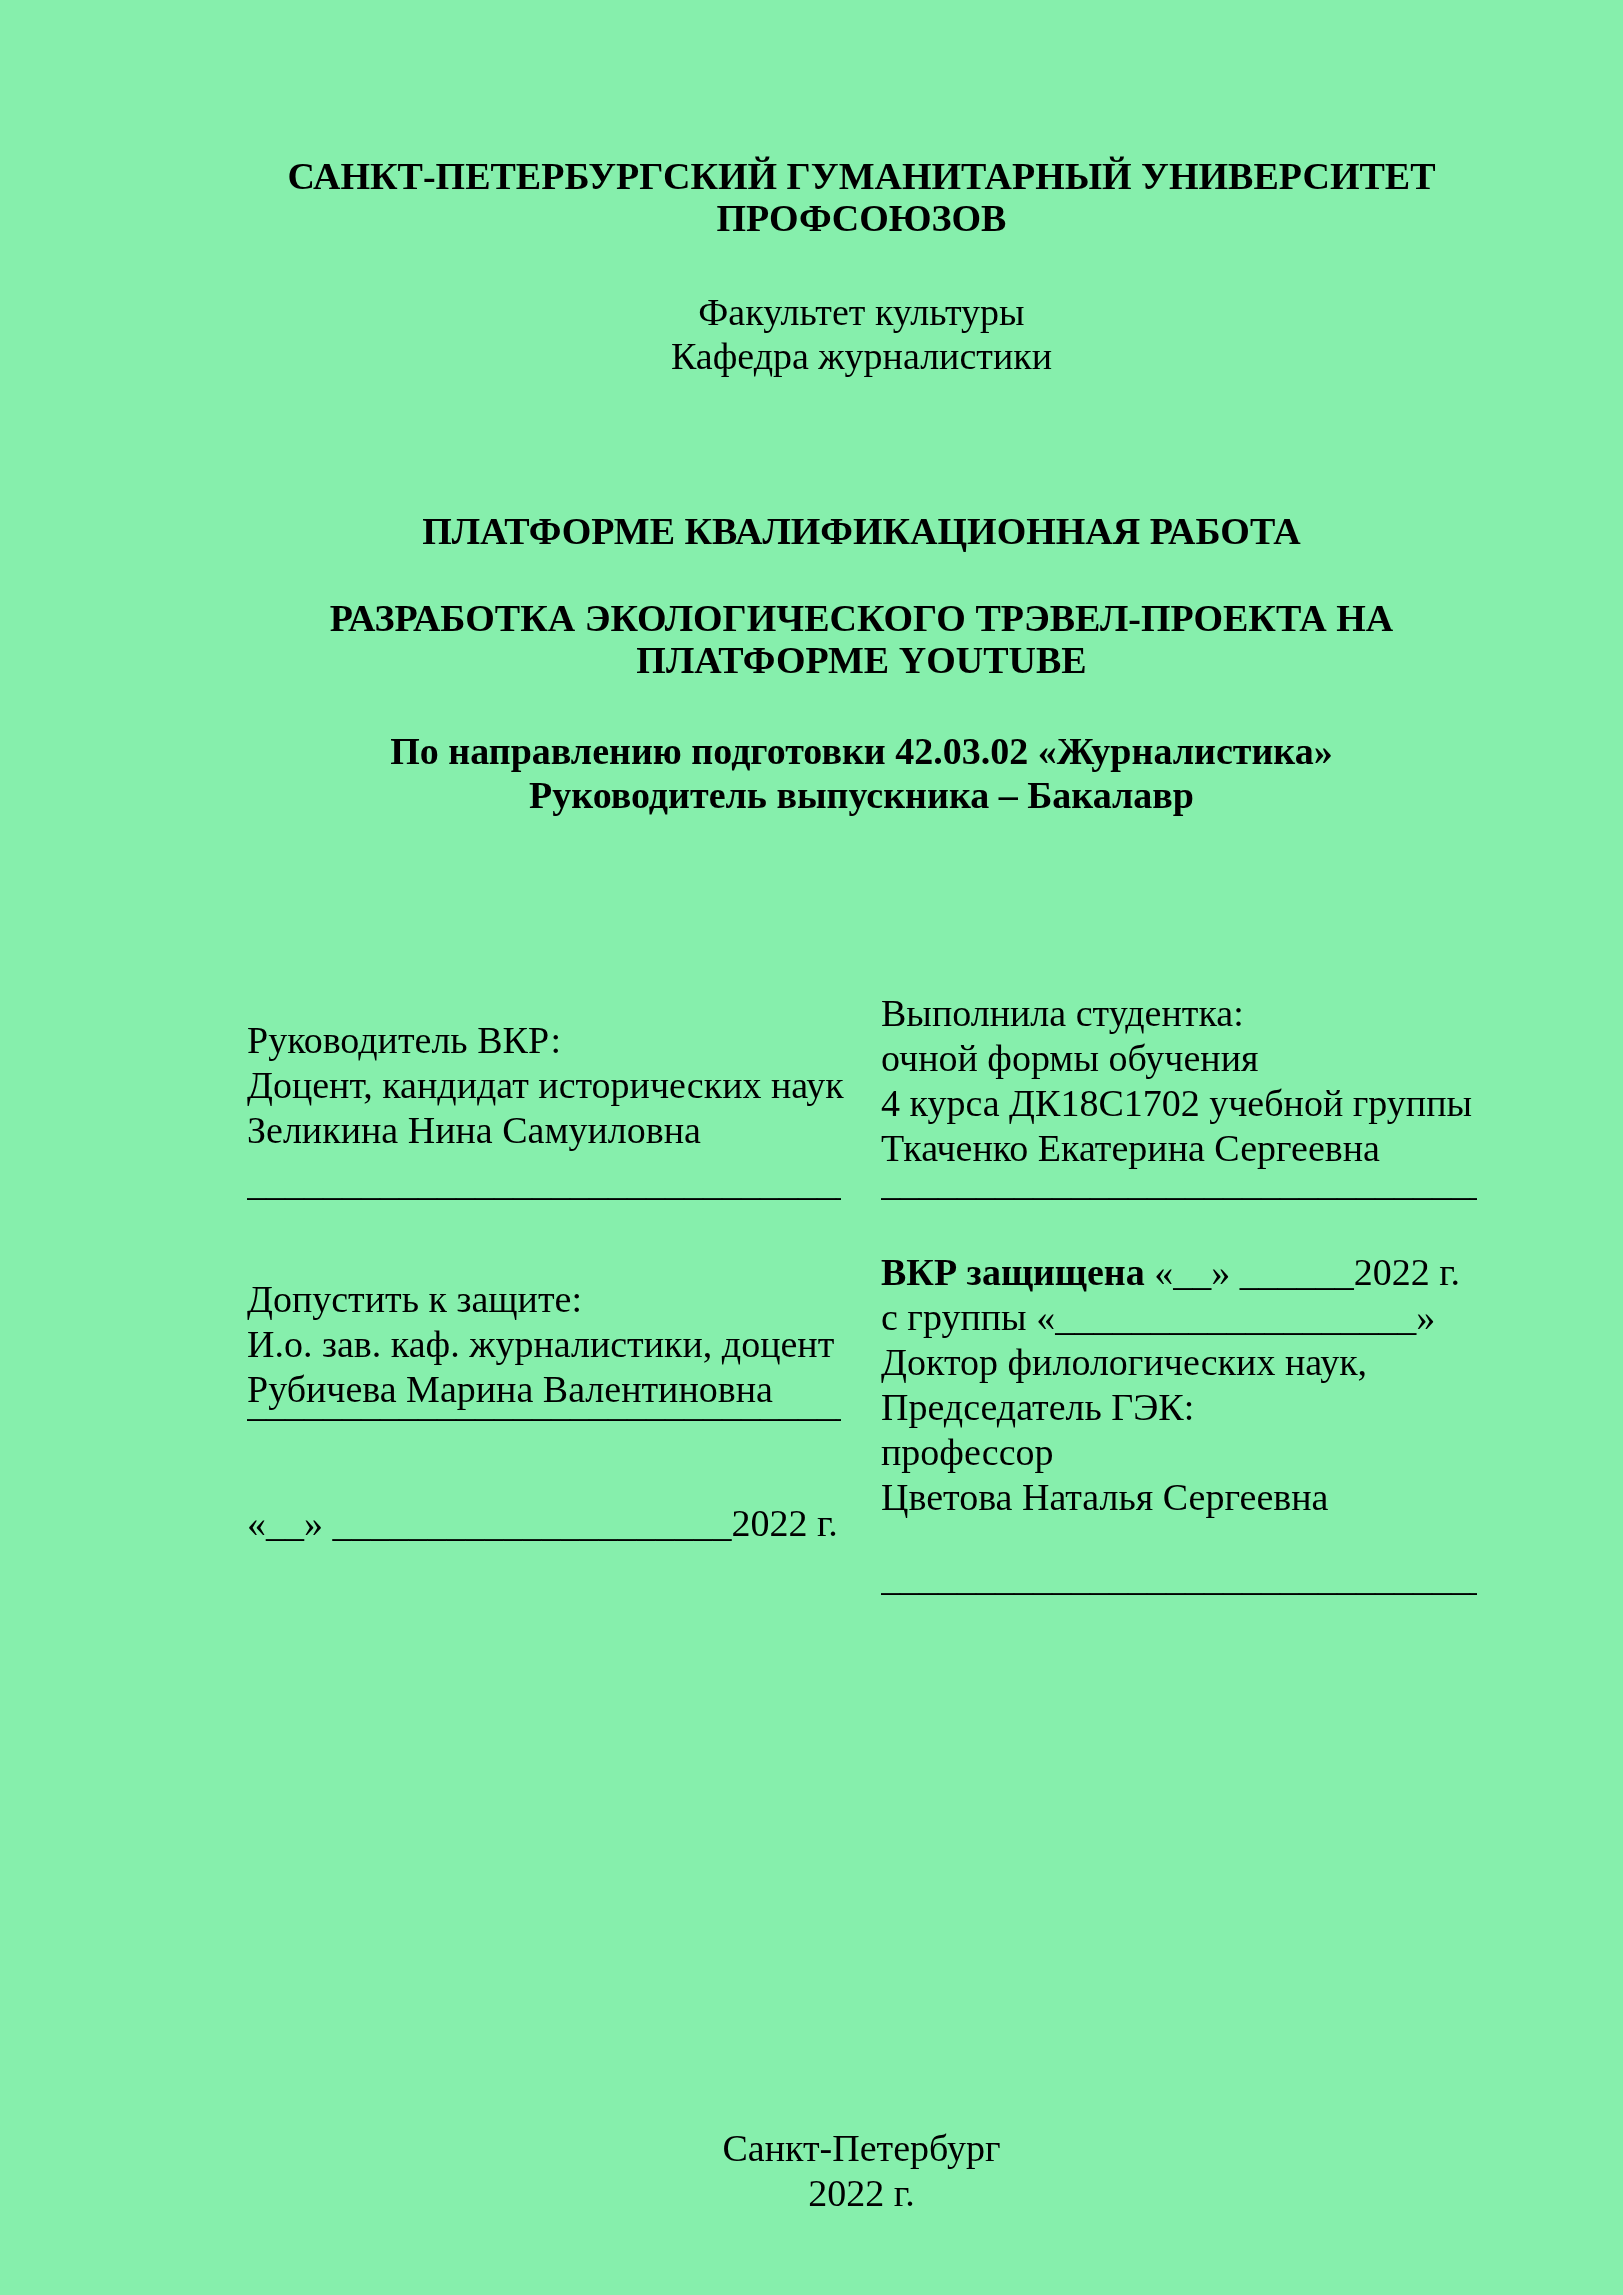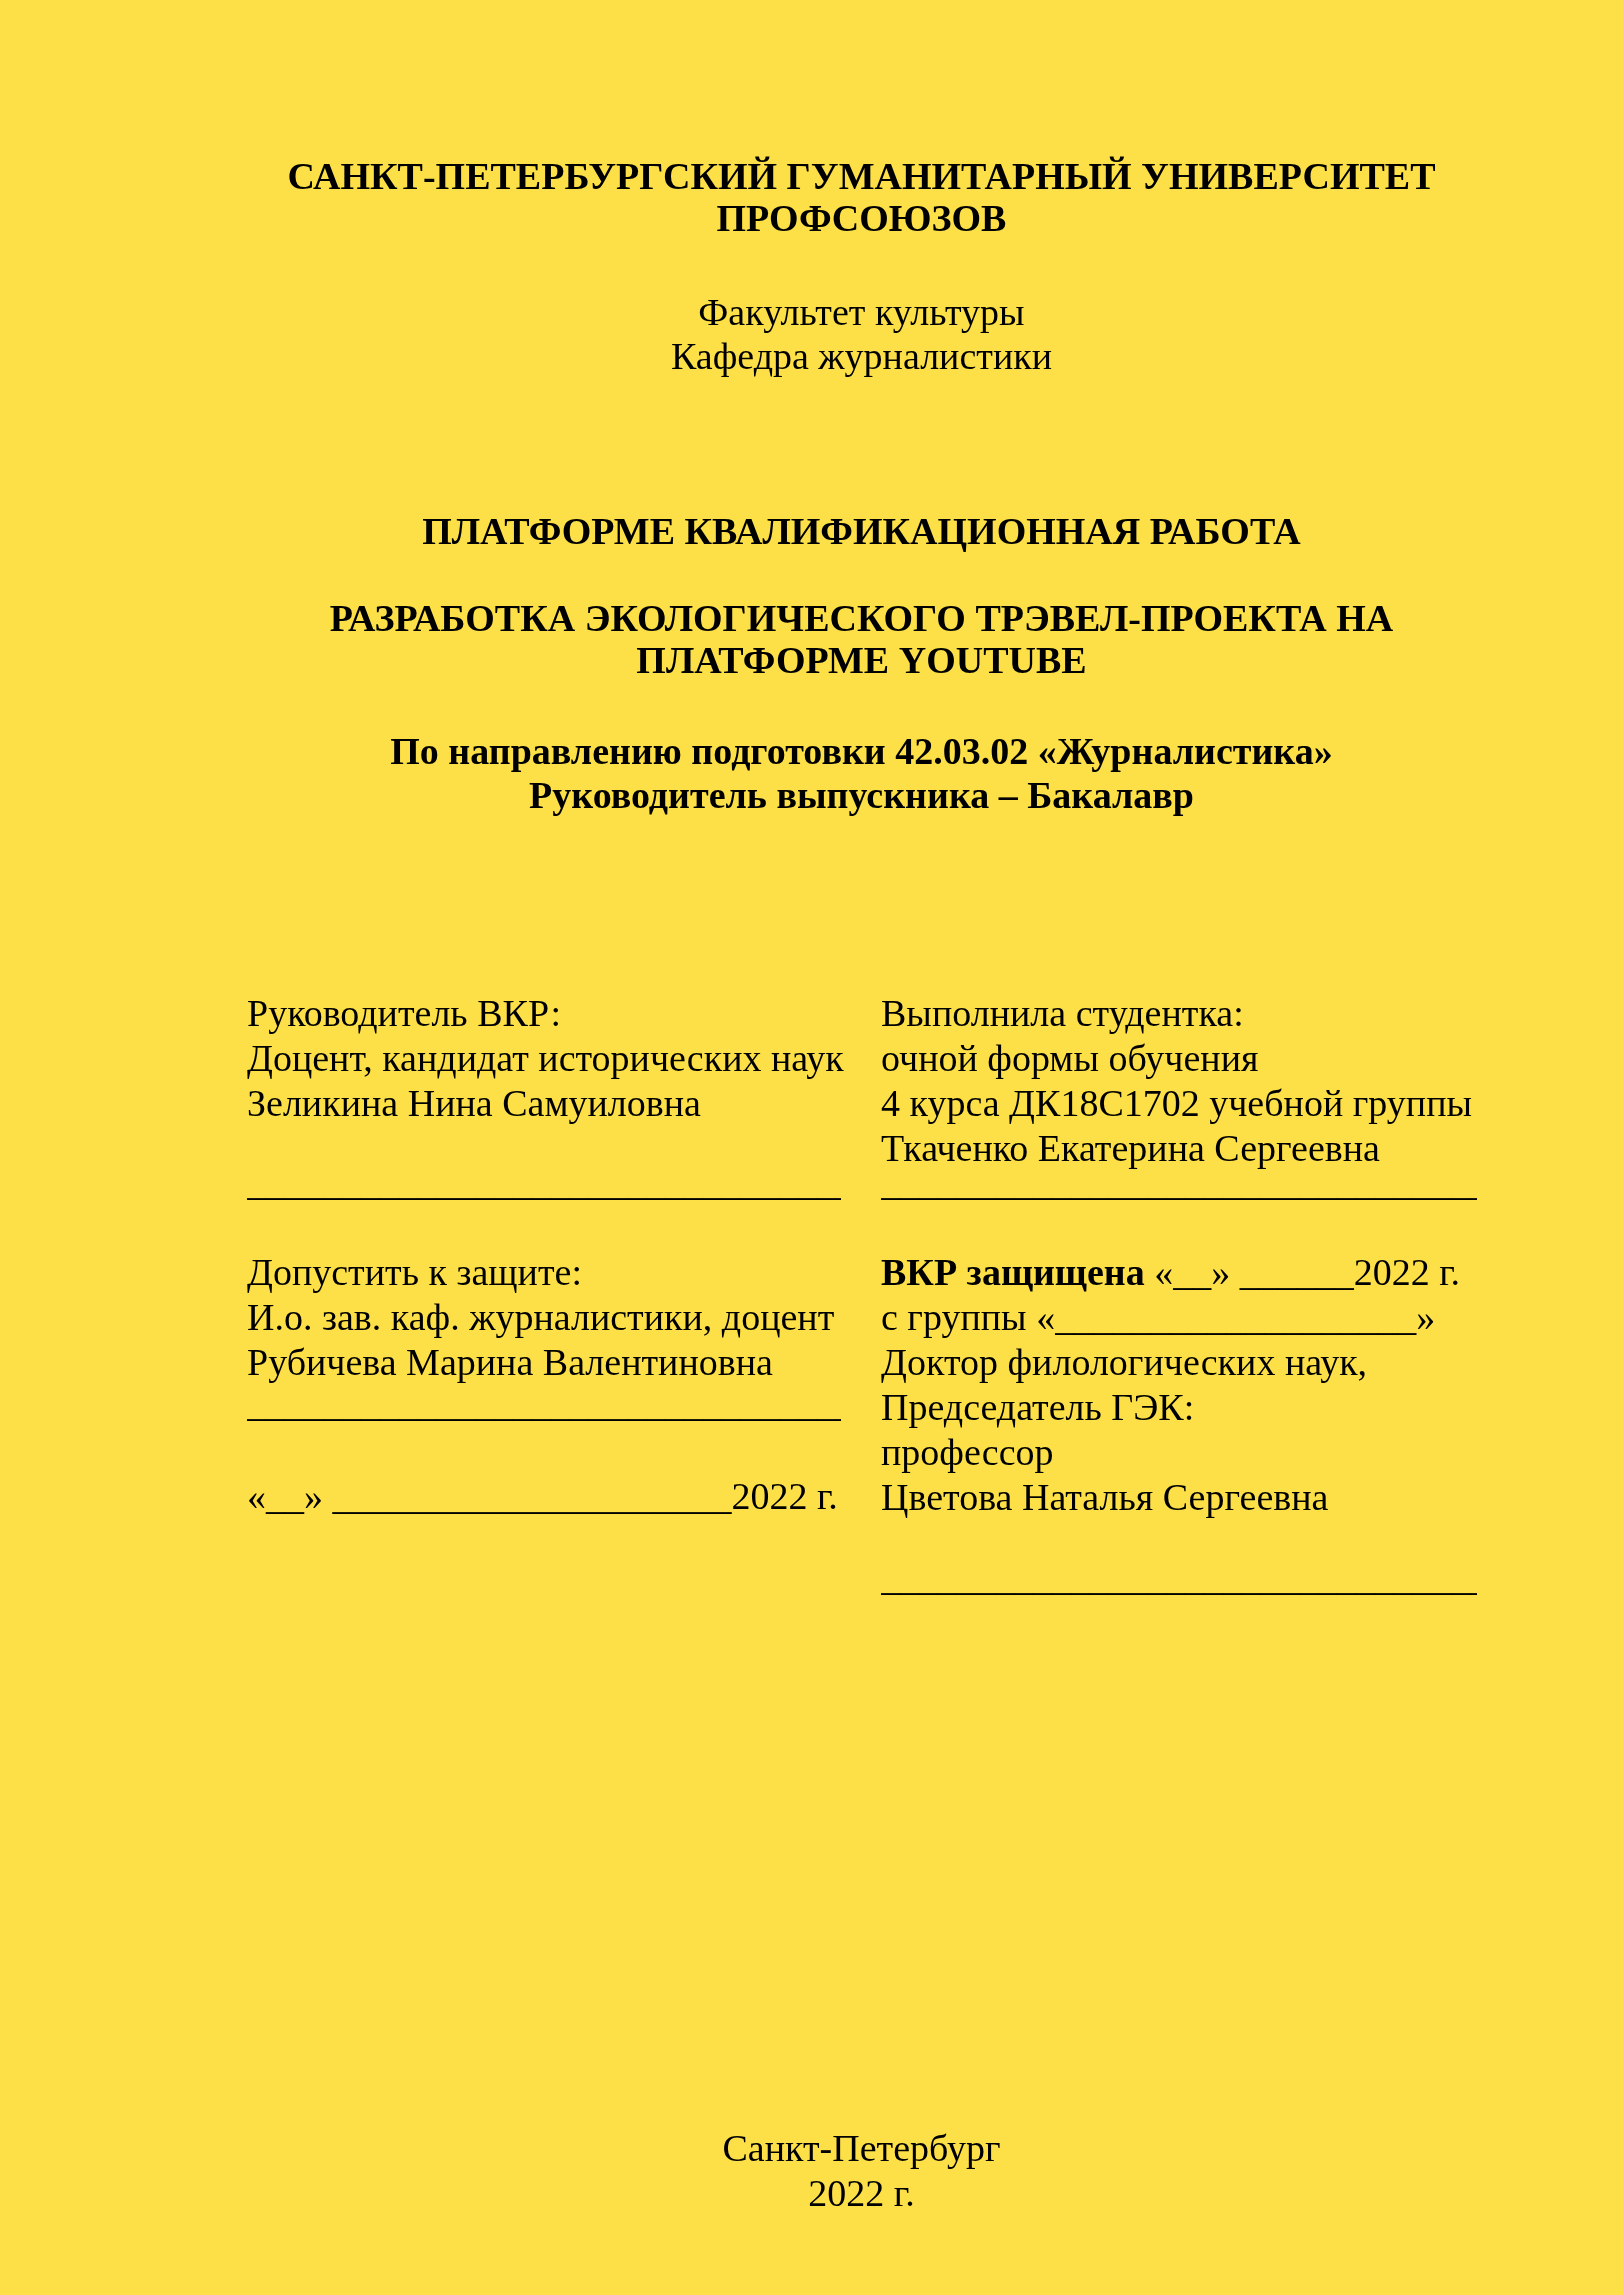--- a/index.html
+++ b/index.html
@@ -1,28 +1,28 @@
 <!DOCTYPE html>
 <html lang="ru" style="font-size:12.6px"><head>
 <meta charset="utf-8">
 <style>
   html,body{margin:0;padding:0;background:#ffffff;}
   .page{
     position:relative;
     width:1623px;
     height:2295px;
-    background:#fde047;
+    background:#86efac;
     font-family:"Liberation Serif","DejaVu Serif",serif;
     font-size:38px;
     color:#000000;
     overflow:hidden;
   }
   .abs{position:absolute;}
   .centered{left:247px;width:1229px;text-align:center;}
-  .leftcol{left:247px;width:620px;}
+  .leftcol{left:247px;width:620px;margin-top:27px;}
   .rightcol{left:881px;width:608px;}
   .bold{font-weight:bold;}
   .lh54{line-height:42px;}
   .lh56{line-height:44px;}
   .lh57{line-height:45px;}
   .nowrap{white-space:nowrap;}
   .sigline{
     line-height:45px;
     white-space:nowrap;
     overflow:hidden;

